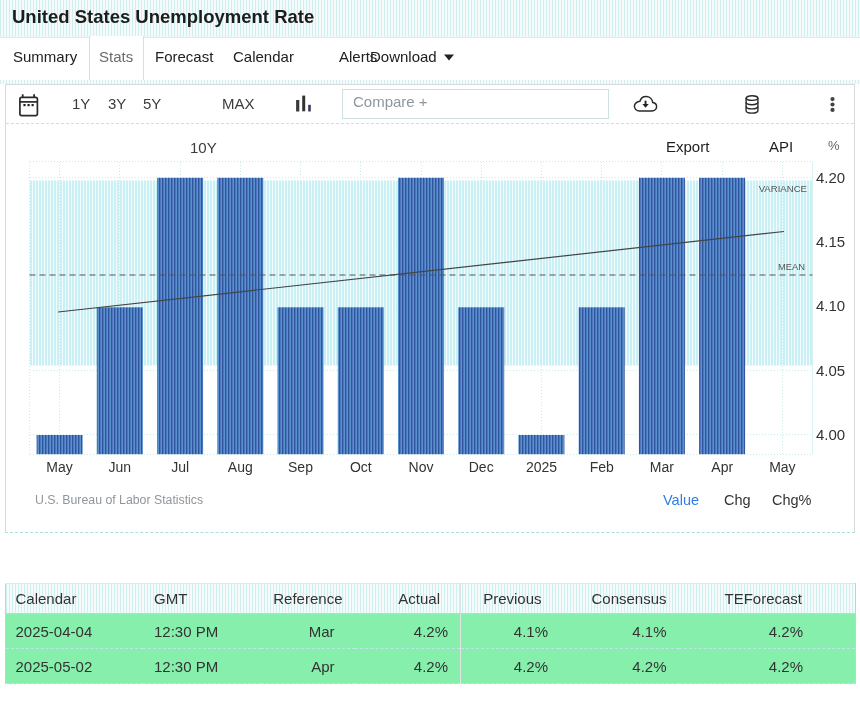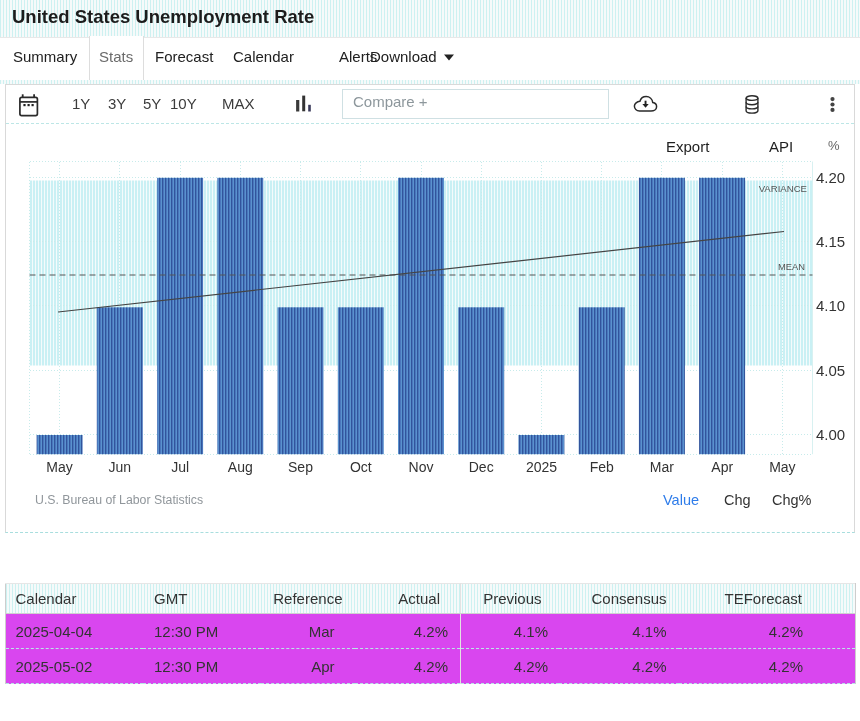--- a/index.html
+++ b/index.html
@@ -18,21 +18,21 @@
 #cmp { position:absolute; left:336px; top:3.5px; width:267px; height:30px; border:1px solid #cfe0e3; background:#fff; }
 #cmp span { position:absolute; left:10px; top:3.5px; font-size:15px; color:#8d979c; }
 .tool-txt { position:absolute; top:10px; font-size:15px; color:#1f1f1f;margin-top:43px; }
 #src { position:absolute; left:29px; top:408px; font-size:12.3px; color:#90969b; }
 #vals { position:absolute; top:407px; font-size:14.5px; }
 #vals span { position:absolute; top:0; }
 #tblwrap { position:absolute; left:5px; top:583px; width:850px; }
 table { border-collapse:collapse; table-layout:fixed; width:850px; font-size:15px; color:#333; }
 table { border-left:1px solid #cdcdcd; border-right:1px solid #cdcdcd; border-top:1px solid #e6e6e6; }
 th { font-weight:normal; height:30px; text-align:left; color:#333; border-bottom:1px solid #d0d0d0; }
-td { height:35px; border-bottom:1px dashed #b9e6e6; background:#d946ef; }
+td { height:35px; border-bottom:1px dashed #b9e6e6; background:#86efac; }
 tr.last td { border-bottom:1px dashed #a8dede; }
 th.r, td.r { text-align:right; }
 th.l, td.l { padding-left:9.5px; }
 th:nth-child(2), td:nth-child(2) { padding-left:11.5px; }
 th:nth-child(3) { padding-right:12px; } td:nth-child(3) { padding-right:20px; }
 th:nth-child(4) { padding-right:20px; } td:nth-child(4) { padding-right:12px; }
 th:nth-child(5) { padding-right:17px; } td:nth-child(5) { padding-right:10.5px; }
 th:nth-child(6), td:nth-child(6) { padding-right:12px; }
 th:nth-child(7) { padding-right:53px;padding-left:22px; } td:nth-child(7) { padding-right:52px; }
 th.sep, td.sep { border-right:1px solid #e2e2e2; }
@@ -62,21 +62,21 @@
       <line x1="1" y1="7.9" x2="18.3" y2="7.9" stroke="#2b2b2b" stroke-width="1.7"></line>
       <line x1="3.7" y1="0.3" x2="3.7" y2="3.3" stroke="#2b2b2b" stroke-width="1.8"></line>
       <line x1="15.1" y1="0.3" x2="15.1" y2="3.3" stroke="#2b2b2b" stroke-width="1.8"></line>
       <rect x="4.4" y="10" width="2.2" height="2.2" fill="#222"></rect>
       <rect x="8.5" y="10" width="2.2" height="2.2" fill="#222"></rect>
       <rect x="12.5" y="10" width="2.2" height="2.2" fill="#222"></rect>
     </svg>
     <span class="rng" style="left:66px;">1Y</span>
     <span class="rng" style="left:102px;">3Y</span>
     <span class="rng" style="left:137px;">5Y</span>
-    <span class="rng" style="left:164px;">10Y</span>
+    <span class="rng" style="left:184px;margin-top:44px;">10Y</span>
     <span class="rng" style="left:216px;">MAX</span>
     <svg style="position:absolute; left:290px; top:10px;" width="17" height="17" viewBox="0 0 17 17">
       <line x1="1.7" y1="5" x2="1.7" y2="16.5" stroke="#3a3a3a" stroke-width="3.2"></line>
       <line x1="7.7" y1="0.6" x2="7.7" y2="16.3" stroke="#333" stroke-width="3"></line>
       <line x1="13.5" y1="9.8" x2="13.5" y2="16.5" stroke="#39395a" stroke-width="2.6"></line>
     </svg>
     <div id="cmp">
         <span>Compare +</span>
       </div>
     <svg style="position:absolute; left:627px; top:8.5px;" width="25" height="19" viewBox="0 0 25 19">

